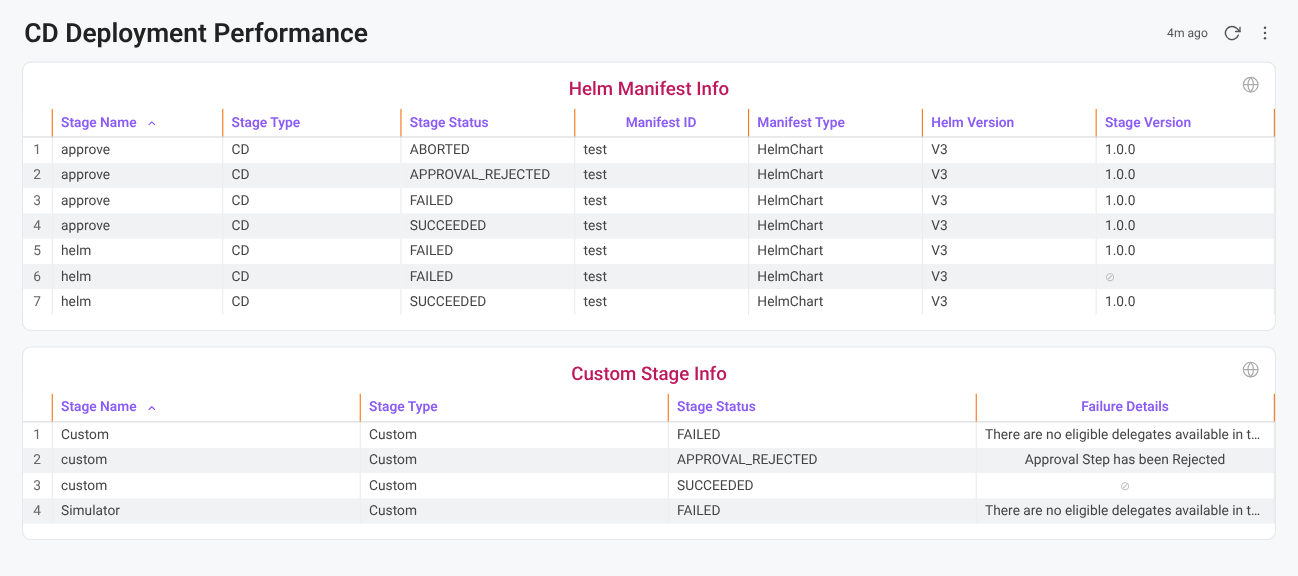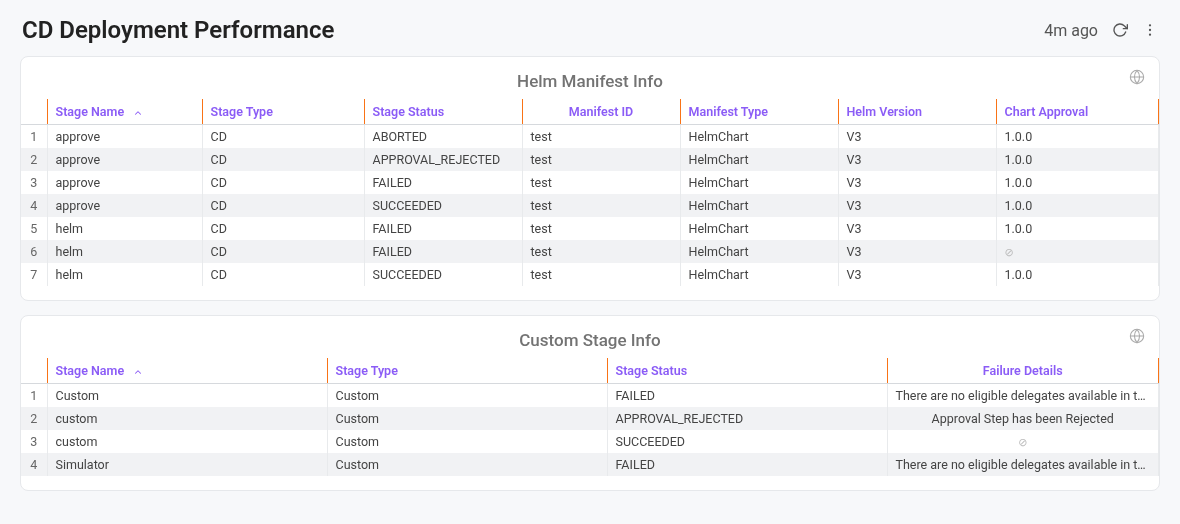--- a/index.html
+++ b/index.html
@@ -29,21 +29,21 @@
       font-weight: 600;
       color: #222;
     }
     .header-right {
       display: flex;
       align-items: center;
       gap: 14px;
       color: #555;
     }
     .timestamp {
-      font-size: 16px;
+      font-size: 11px;
       color: #555;
     }
     .icon-btn {
       cursor: pointer;
       display: flex;
       align-items: center;
       justify-content: center;
       color: #555;
     }
     .panel {
@@ -57,21 +57,21 @@
     .panel-header {
       display: flex;
       align-items: center;
       justify-content: center;
       position: relative;
       padding: 4px 14px 8px;
     }
     .panel-title {
       font-size: 17px;
       font-weight: 500;
-      color: #737373;
+      color: #be185d;
       text-align: center;
     }
     .panel-globe {
       position: absolute;
       right: 14px;
       top: 2px;
       color: #aaa;
     }
     table {
       width: 100%;
@@ -185,21 +185,21 @@
               <svg width="10" height="10" viewBox="0 0 24 24" fill="none" stroke="currentColor" stroke-width="2.5" stroke-linecap="round" stroke-linejoin="round">
                   <polyline points="18 15 12 9 6 15"></polyline>
                 </svg>
             </span>
           </th>
           <th class="c-stage-type">Stage Type</th>
           <th class="c-stage-status">Stage Status</th>
           <th class="c-manifest-id">Manifest ID</th>
           <th class="c-manifest-type">Manifest Type</th>
           <th class="c-helm-version">Helm Version</th>
-          <th class="c-chart-version">Chart Approval</th>
+          <th class="c-chart-version">Stage Version</th>
         </tr>
       </thead>
       <tbody id="helm-body">
           <tr>
             <td>1</td>
             <td>approve</td>
             <td>CD</td>
             <td>ABORTED</td>
             <td>test</td>
             <td>HelmChart</td>

